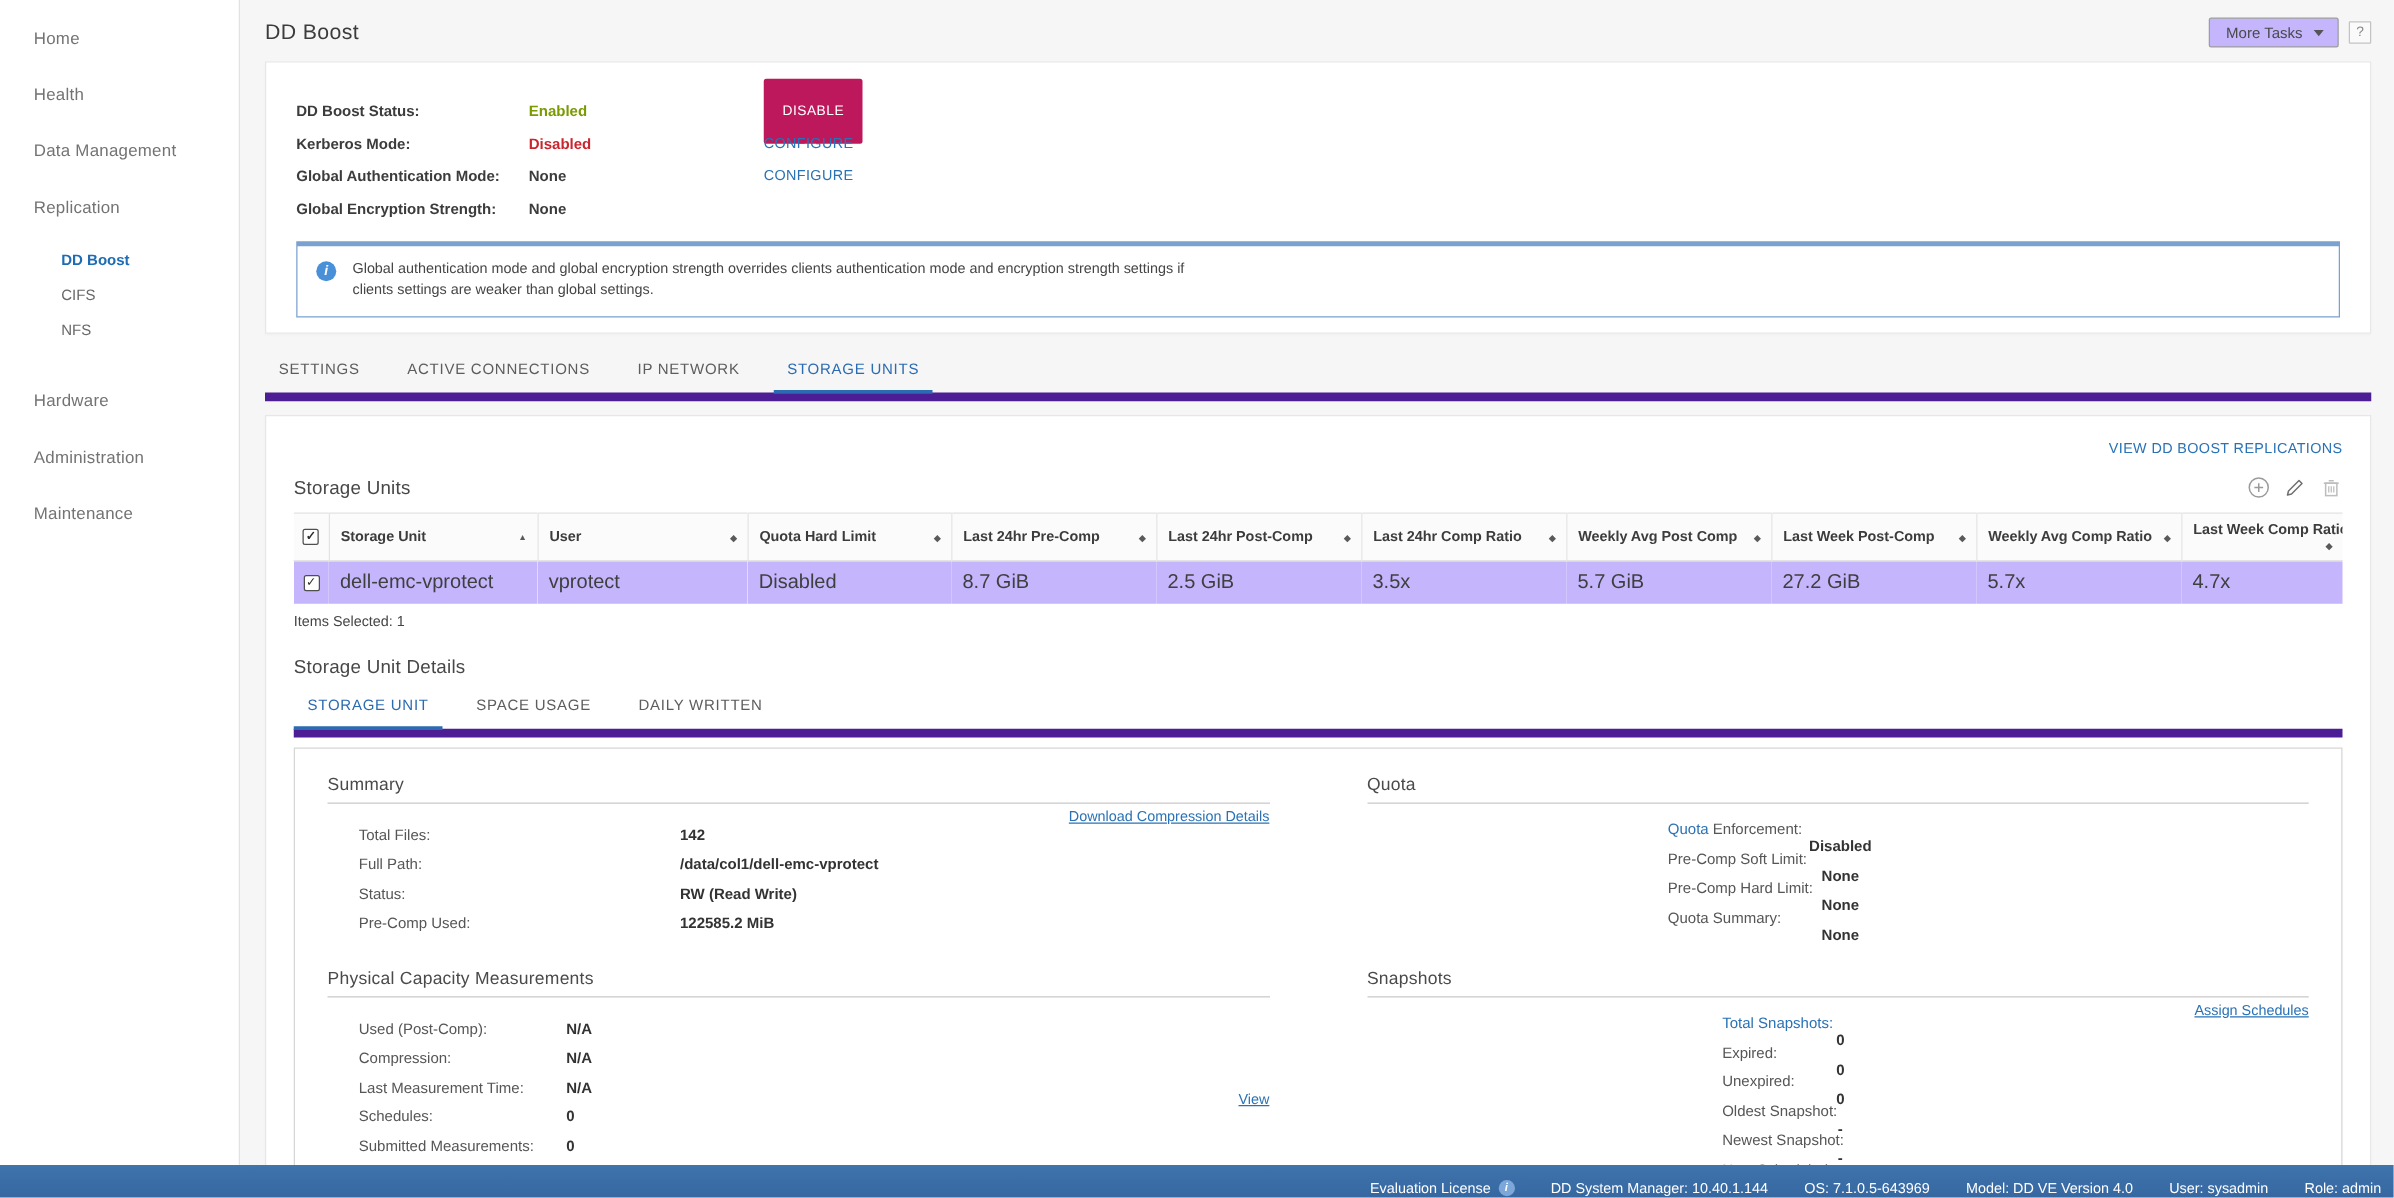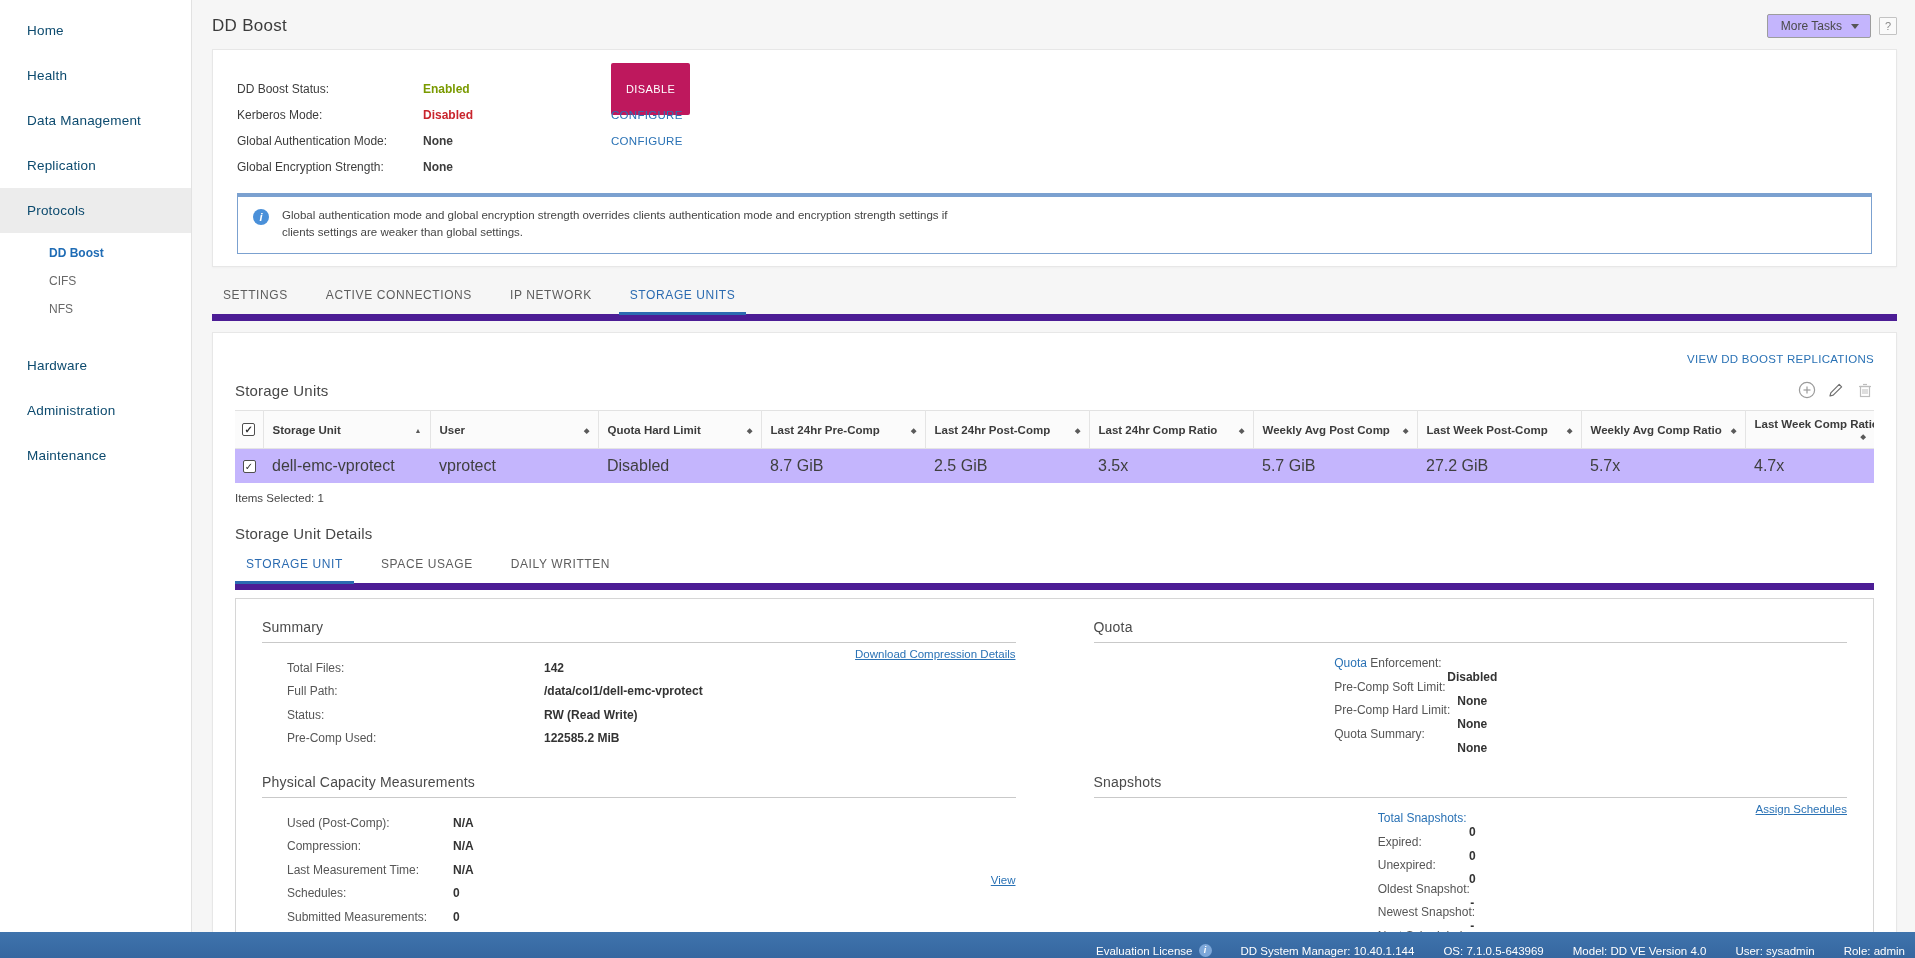--- a/index.html
+++ b/index.html
@@ -2,40 +2,40 @@
 <html><head>
 <meta charset="utf-8">
 <style>
   * { margin:0; padding:0; box-sizing:border-box; }
   html,body { width:1915px; height:958px; font-family:"Liberation Sans", sans-serif; background:#f6f6f6; overflow:hidden; }
   .app { position:relative; width:1915px; height:958px; }
   .content-wrap { display:flex; height:932px; }
 
   
   .sidebar { width:192px; background:#fff; border-right:1px solid #e2e2e2; padding-top:8px; flex:none; }
-  .nav-item { padding:15px 0 15px 27px; font-size:13.5px; color:#0c4a6e; letter-spacing:.2px; cursor:pointer; }
+  .nav-item { padding:15px 0 15px 27px; font-size:13.5px; color:#737373; letter-spacing:.2px; cursor:pointer; }
   .nav-item.active-parent { background:#ececec; }
   .nav-sub { padding:7px 0 7px 49px; font-size:12px; color:#686868; cursor:pointer; }
   .nav-sub.current { color:#1f6cb5; font-weight:bold; }
   .nav-sub-group { padding:6px 0 10px 0; }
   .gap-top { margin-top:10px; }
 
   
   .main { flex:1; padding:0 18px 0 20px; overflow:hidden; }
   .title-row { display:flex; align-items:center; margin-top:13px; height:26px; }
   .page-title { font-size:17px; color:#3c3c3c; font-weight:400; letter-spacing:.3px; }
   .title-actions { margin-left:auto; display:flex; align-items:center; gap:8px; }
   .more-tasks-btn { display:flex; align-items:center; gap:9px; border:1px solid #9d9d9d; border-radius:2px; background:#c4b5fd; padding:4px 11px 4px 13px; font-size:12px; color:#4a4a4a; cursor:pointer; }
   .caret-down { width:0; height:0; border-left:4px solid transparent; border-right:4px solid transparent; border-top:5px solid #555; display:inline-block; }
   .help-btn { width:18px; height:18px; border:1px solid #c3c3c3; background:#fafafa; color:#8a8a8a; font-size:11px; text-align:center; line-height:16px; cursor:pointer; border-radius:1px; }
 
   .card { background:#fff; border:1px solid #e7e7e7; box-shadow:0 1px 2px rgba(0,0,0,.03); }
   .status-card { margin-top:10px; padding:26px 24px 12px 24px; }
   .status-row { display:flex; height:26px; align-items:center; }
-  .status-label { width:186px; font-size:12px; font-weight:normal; color:#3c3c3c; }
+  .status-label { width:186px; font-size:12px; font-weight:bold; color:#3c3c3c; }
   .status-value { width:188px; font-size:12px; font-weight:bold; color:#3c3c3c; }
   .v-green { color:#7a9a00; }
   .v-red { color:#c9252d; }
   .disable-btn { background:#be185d; color:#fff; border:none; font-size:11px; letter-spacing:.4px; padding:20px 15px; border-radius:2px; cursor:pointer; font-family:"Liberation Sans",sans-serif; }
   .configure-link { color:#2a72b5; font-size:11.5px; letter-spacing:.3px; cursor:pointer; text-decoration:none; }
 
   .info-banner { position:relative; margin:13px 0 0 0; border:1px solid #7ba1d0; border-top:4px solid #7ba1d0; padding:10px 16px 12px 44px; background:#fff; }
   .info-icon { position:absolute; left:15px; top:12px; width:16px; height:16px; border-radius:50%; background:#4a90d9; color:#fff; font-size:11px; font-weight:bold; text-align:center; line-height:16px; font-style:italic; }
   .banner-line { font-size:11.5px; color:#454545; line-height:17px; }
 
@@ -94,21 +94,20 @@
 <body>
 
 <div class="app">
   <div class="content-wrap">
 
     <div class="sidebar">
       <div class="nav-item">Home</div>
       <div class="nav-item">Health</div>
       <div class="nav-item">Data Management</div>
       <div class="nav-item">Replication</div>
-      <div class="nav-item active-parent">Protocols</div>
       <div class="nav-sub-group">
         <div class="nav-sub current">DD Boost</div>
         <div class="nav-sub">CIFS</div>
         <div class="nav-sub">NFS</div>
       </div>
       <div class="nav-item gap-top">Hardware</div>
       <div class="nav-item">Administration</div>
       <div class="nav-item">Maintenance</div>
     </div>
 

